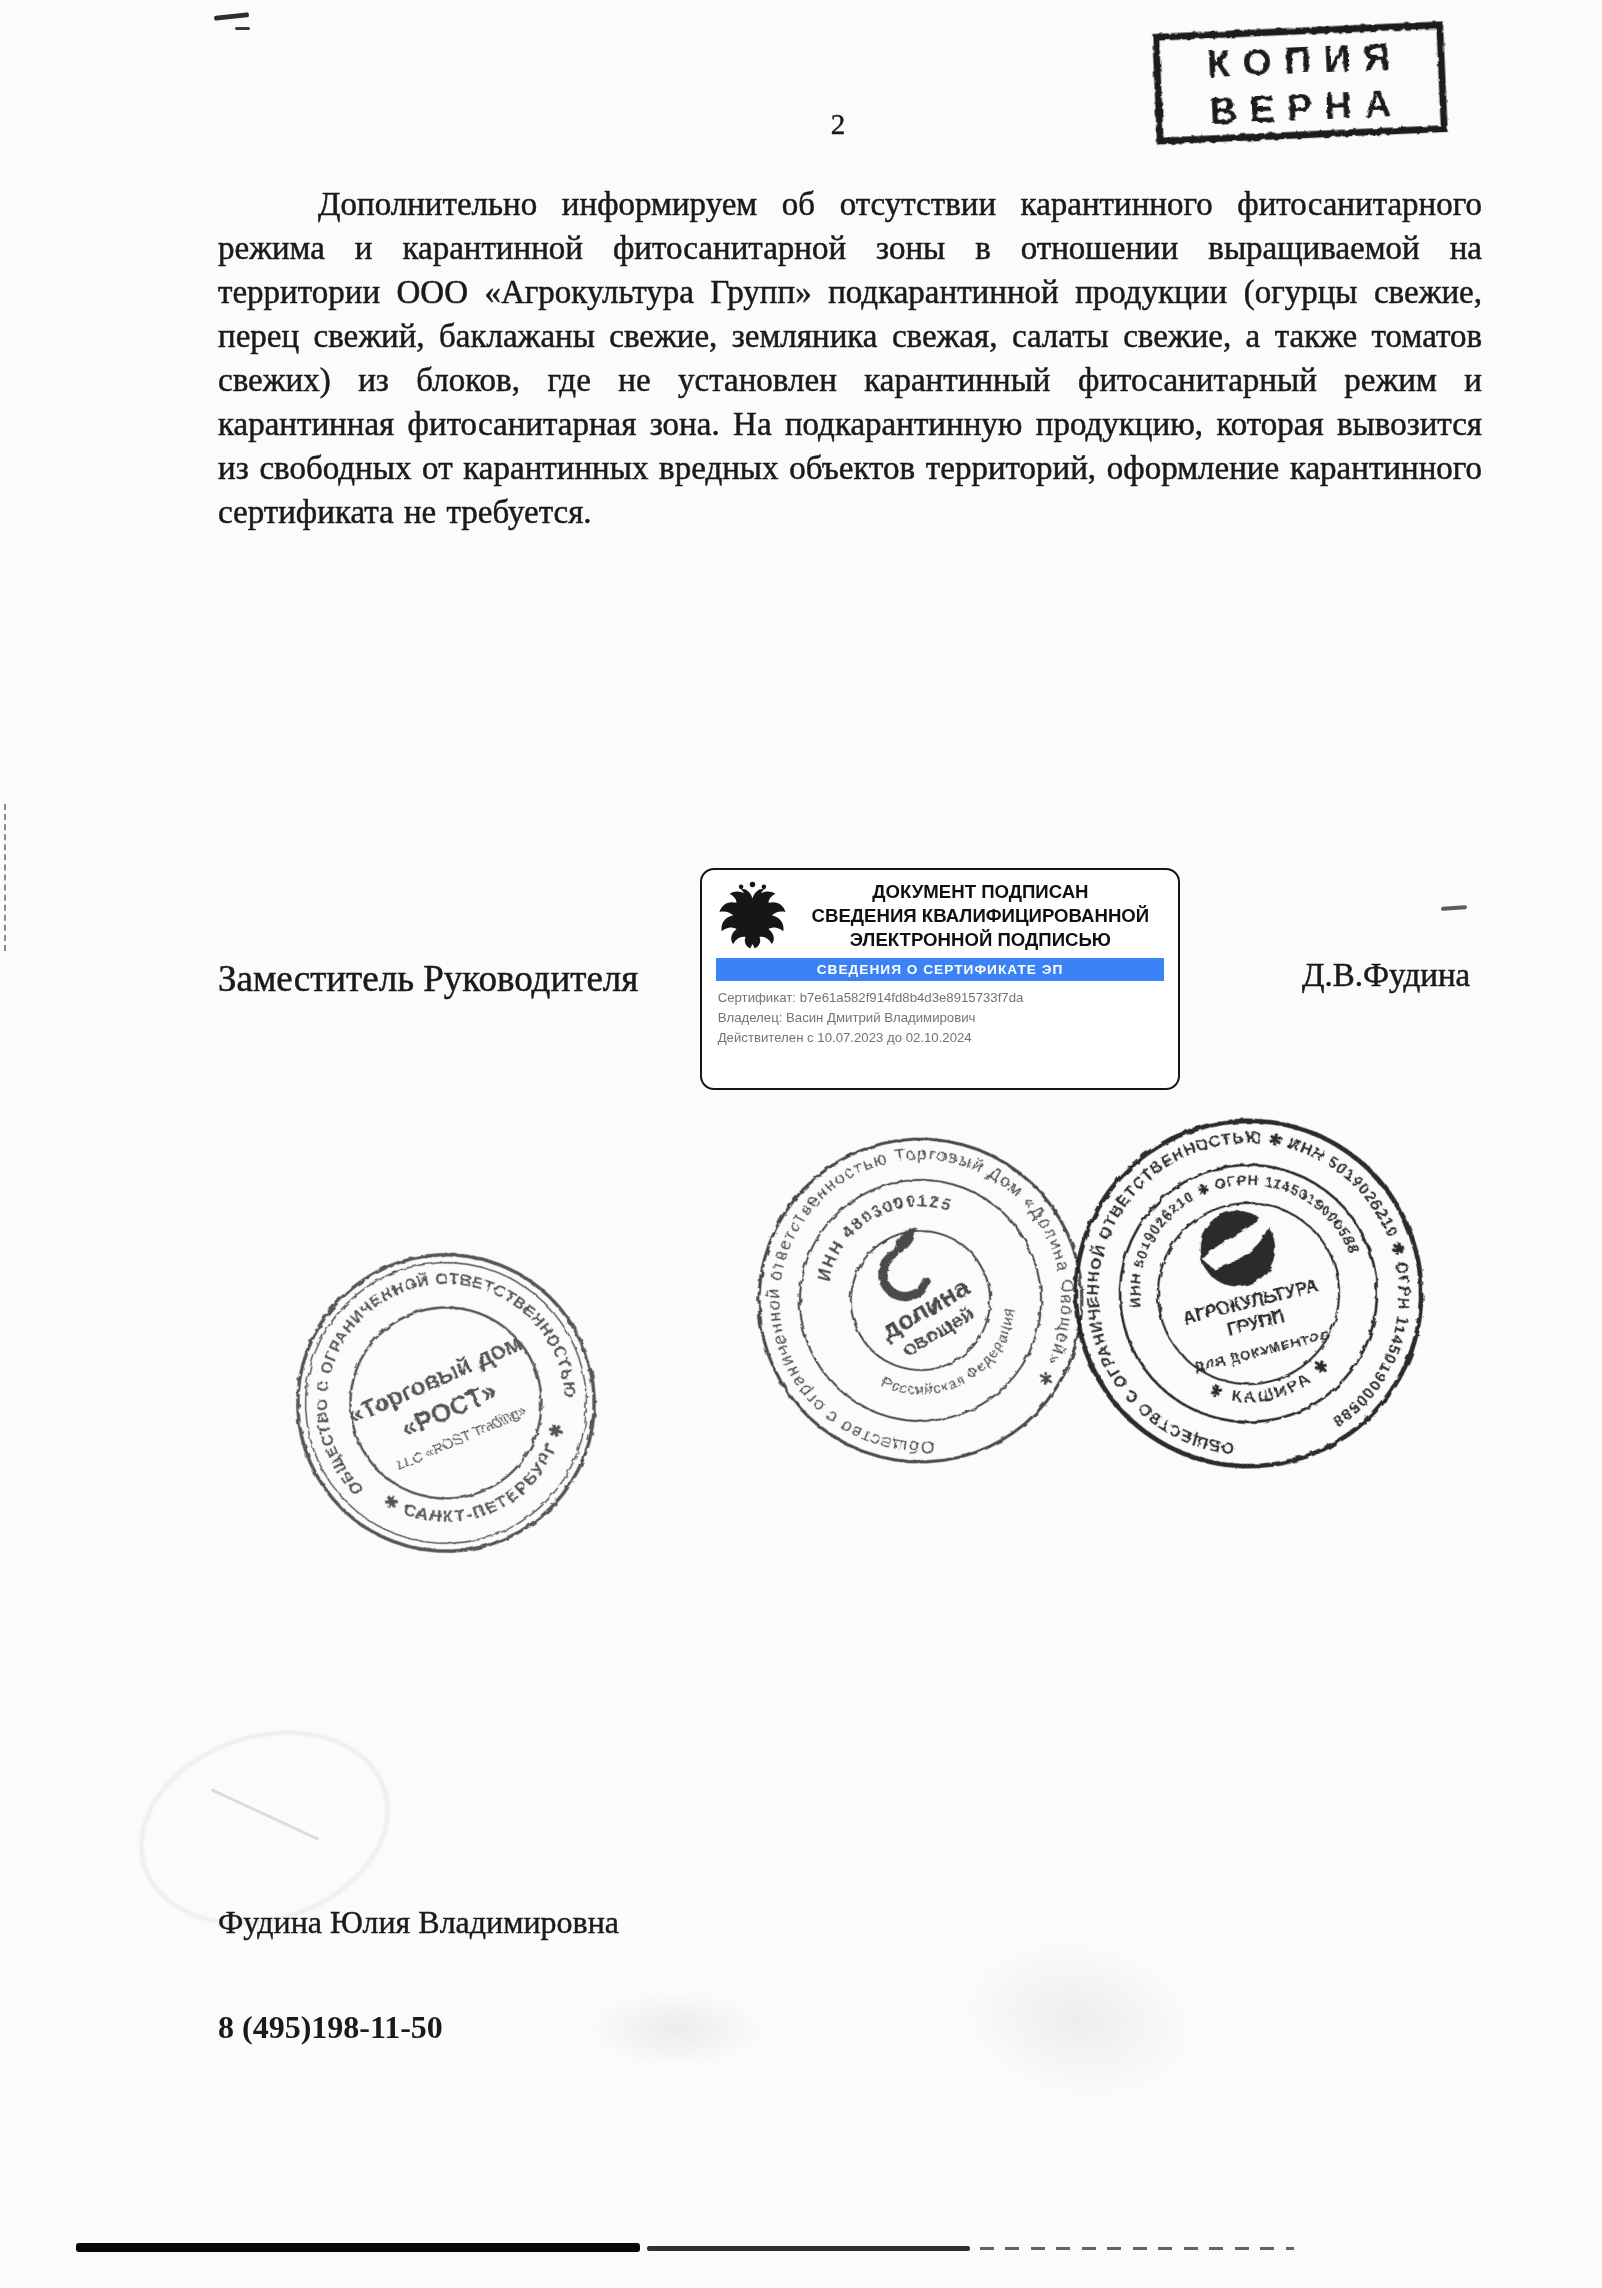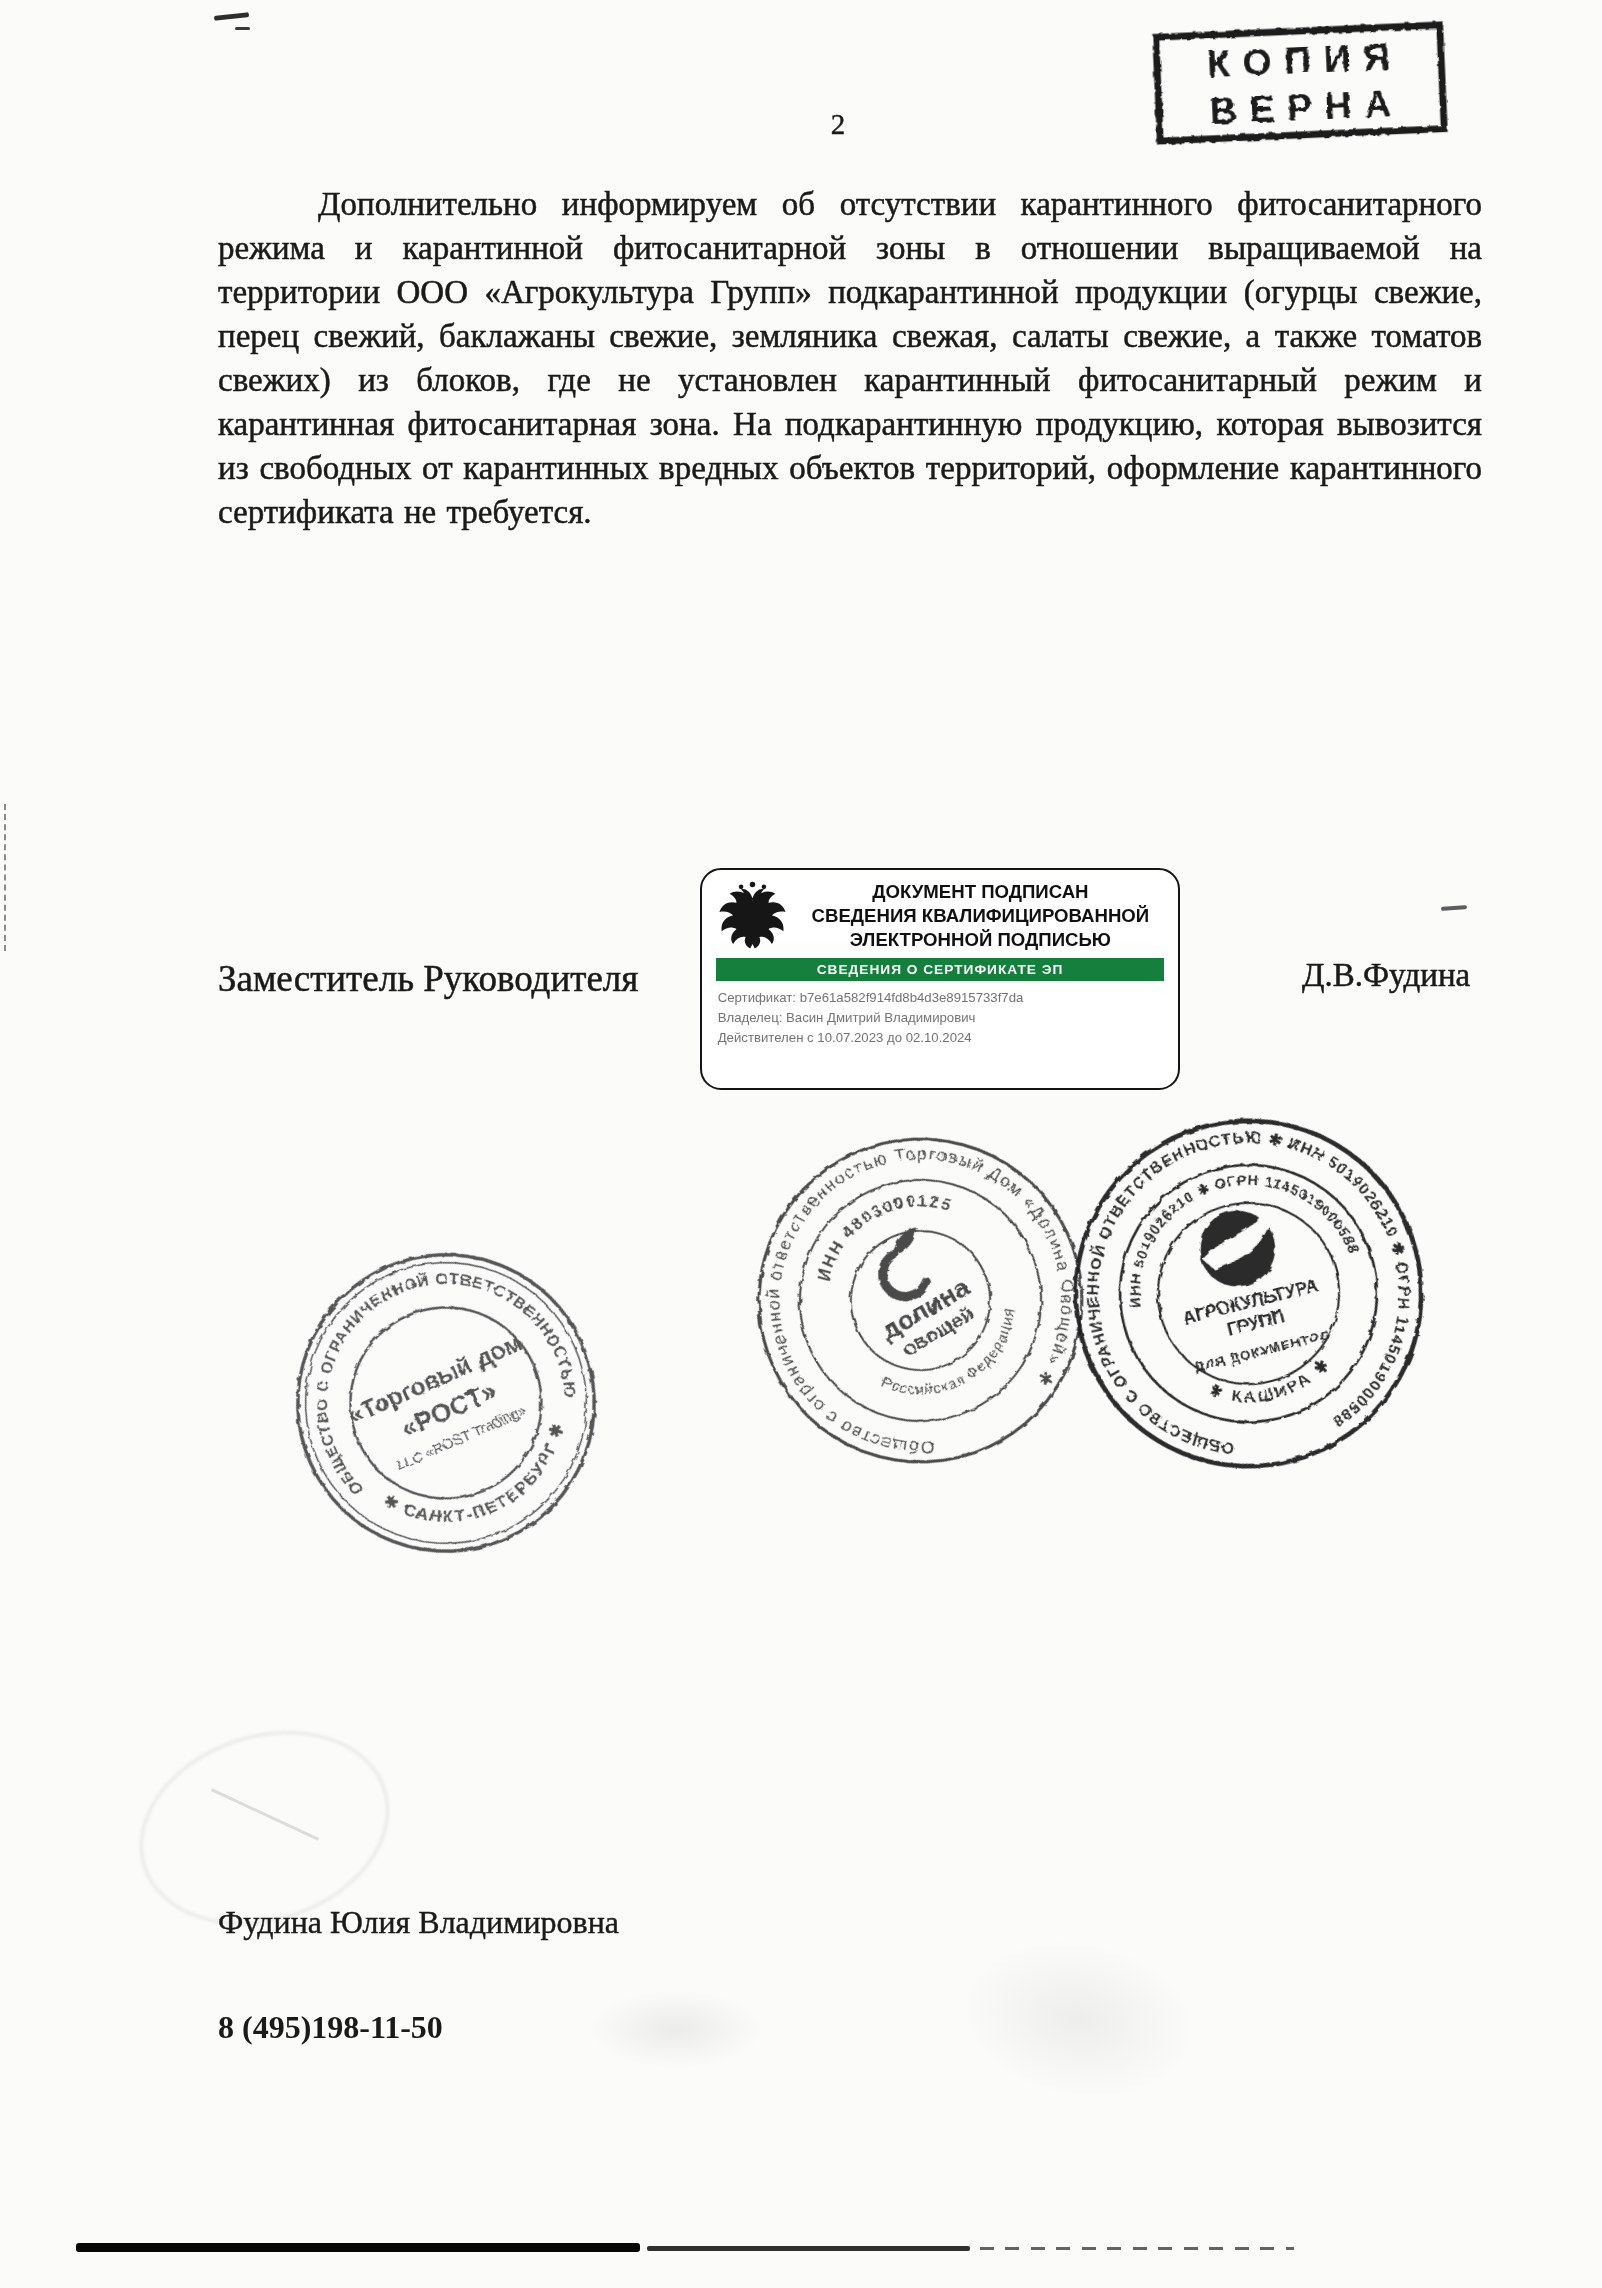--- a/index.html
+++ b/index.html
@@ -24,26 +24,26 @@
   
   .body-text{position:absolute;left:218px;top:182px;width:1264px}
   .para{margin:0;font-size:33px;line-height:44px;text-align:justify;text-indent:100px;
     word-spacing:2px;-webkit-text-stroke:0.5px}
 
   .signer-position{position:absolute;left:218px;top:957px;font-size:37px;-webkit-text-stroke:0.5px}
   .signer-name{position:absolute;left:1302px;top:957px;font-size:33px;-webkit-text-stroke:0.5px}
 
   
   .esign-box{position:absolute;left:700px;top:868px;width:480px;height:222px;
-    border:2.9px solid #151515;border-radius:21px;background:#fff;
+    border:2.9px solid #151515;border-radius:14px;background:#fff;
     font-family:"Liberation Sans",sans-serif;padding:7.8px 9.8px}
   .esign-head{display:flex;align-items:center;gap:7.8px;padding:2px 3.9px 0}
   .eagle{width:73px;height:73px;flex:0 0 auto;fill:#161616}
   .esign-title{flex:1;text-align:center;font-weight:bold;font-size:18.6px;line-height:1.3;color:#101010}
-  .esign-bar{margin:4.9px 3.9px 0;background:#15803d;color:#fff;font-weight:bold;font-size:13.7px;
+  .esign-bar{margin:4.9px 3.9px 0;background:#3b82f6;color:#fff;font-weight:bold;font-size:13.7px;
     letter-spacing:1px;text-align:center;padding:3.9px 0 4.9px}
   .esign-meta{padding:6.9px 2px 0 5.9px;font-size:13.2px;line-height:1.5;color:#737373}
 
   
   .stamp{position:absolute;opacity:.93}
   .stamp svg{width:100%;height:100%;overflow:visible}
   .ring{fill:none;stroke:currentColor}
   .stamp text{font-family:"Liberation Sans",sans-serif;fill:currentColor}
   .stamp-rost{left:290px;top:1247px;width:312px;height:312px;transform:rotate(-24deg);color:#4a4a4a}
   .stamp-dolina{left:757px;top:1137px;width:327px;height:327px;transform:rotate(-30deg);color:#3c3c3c}

